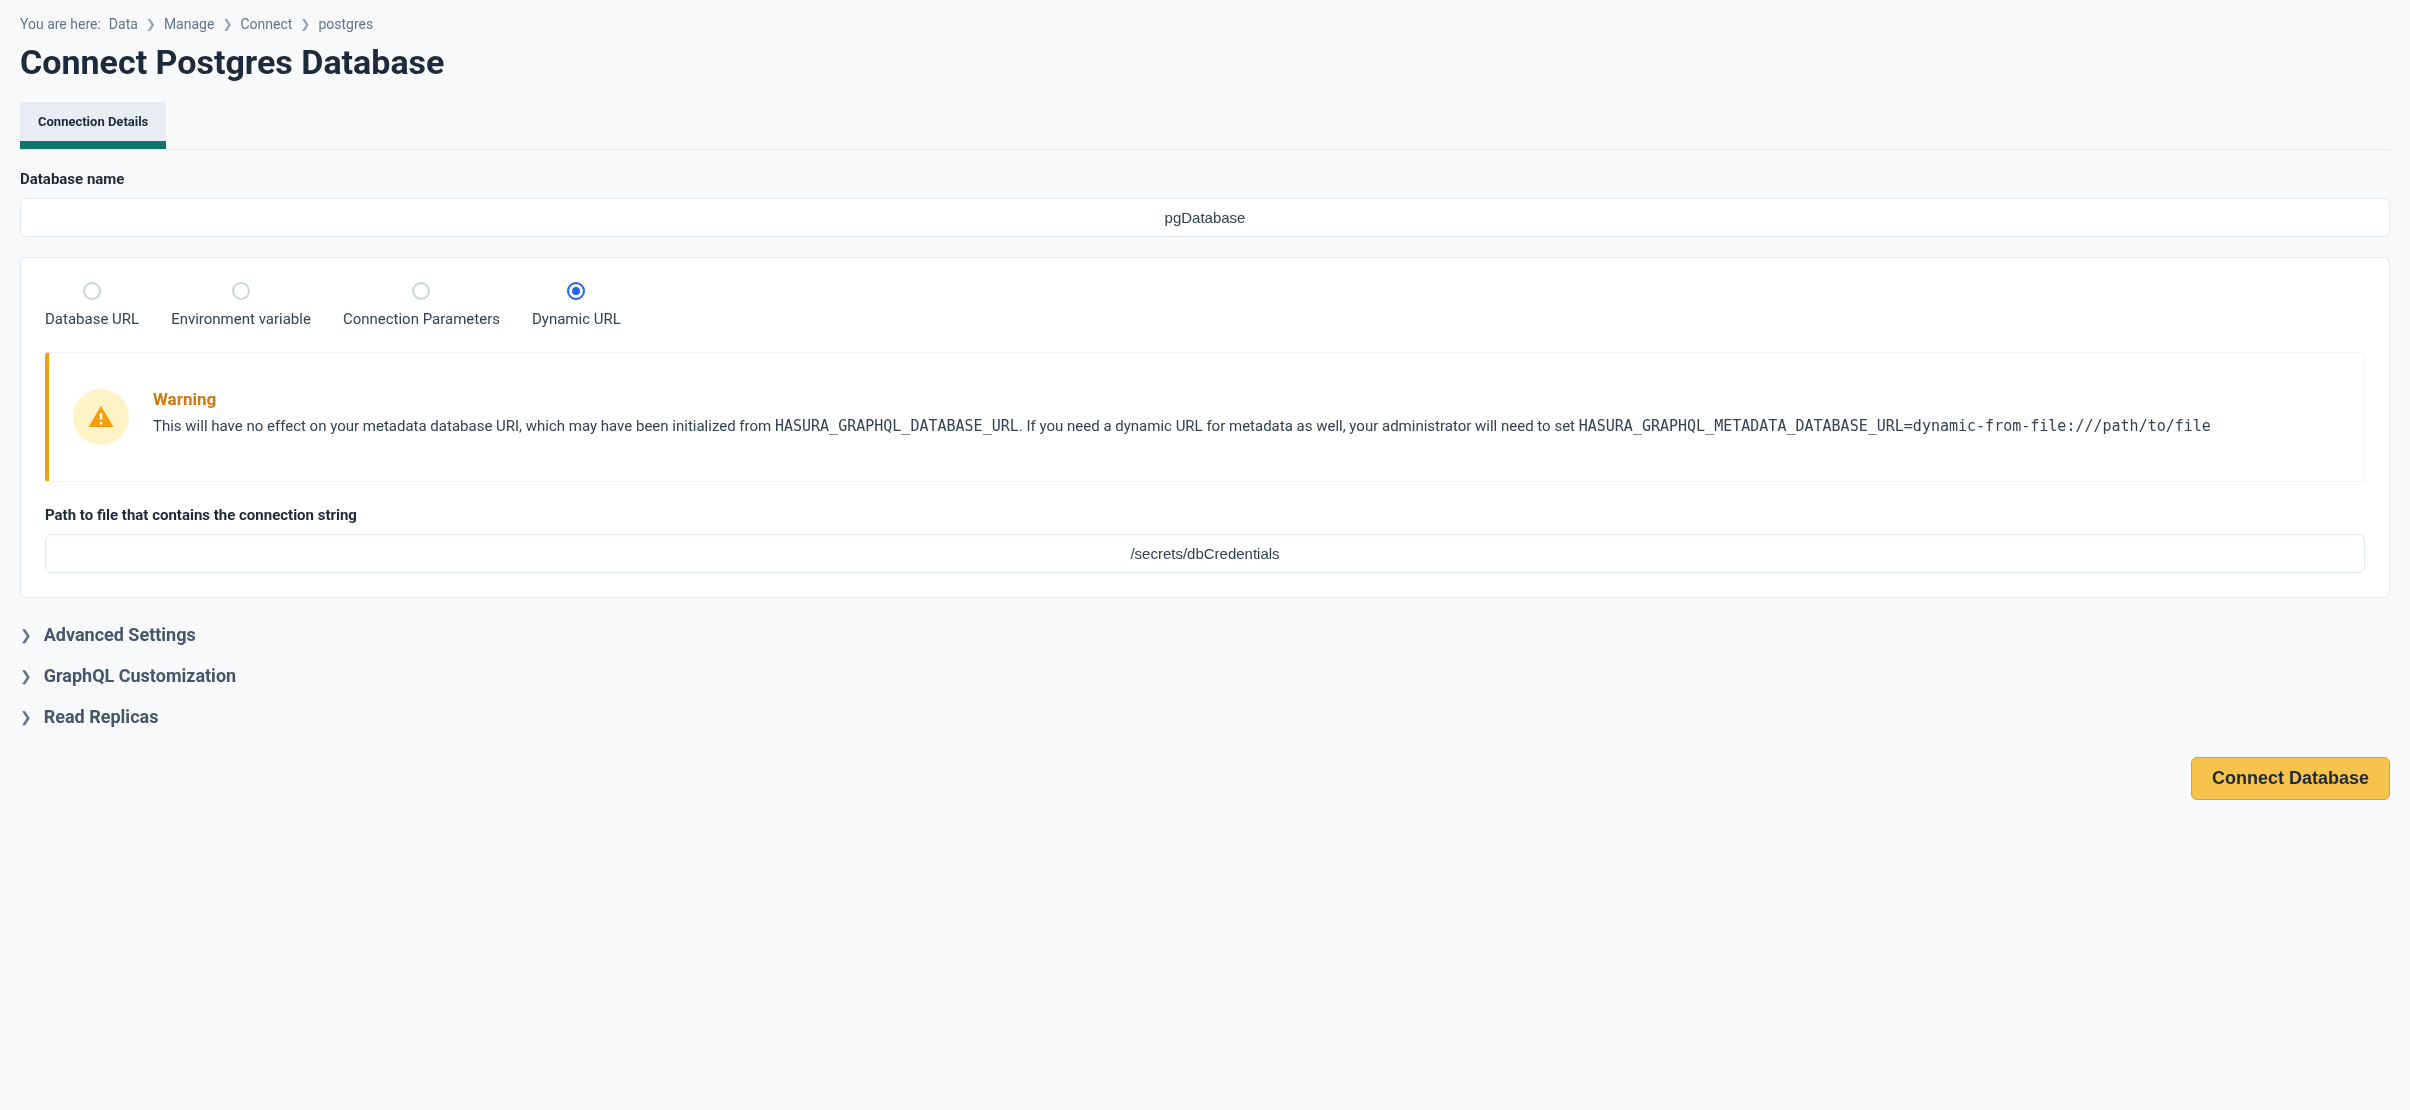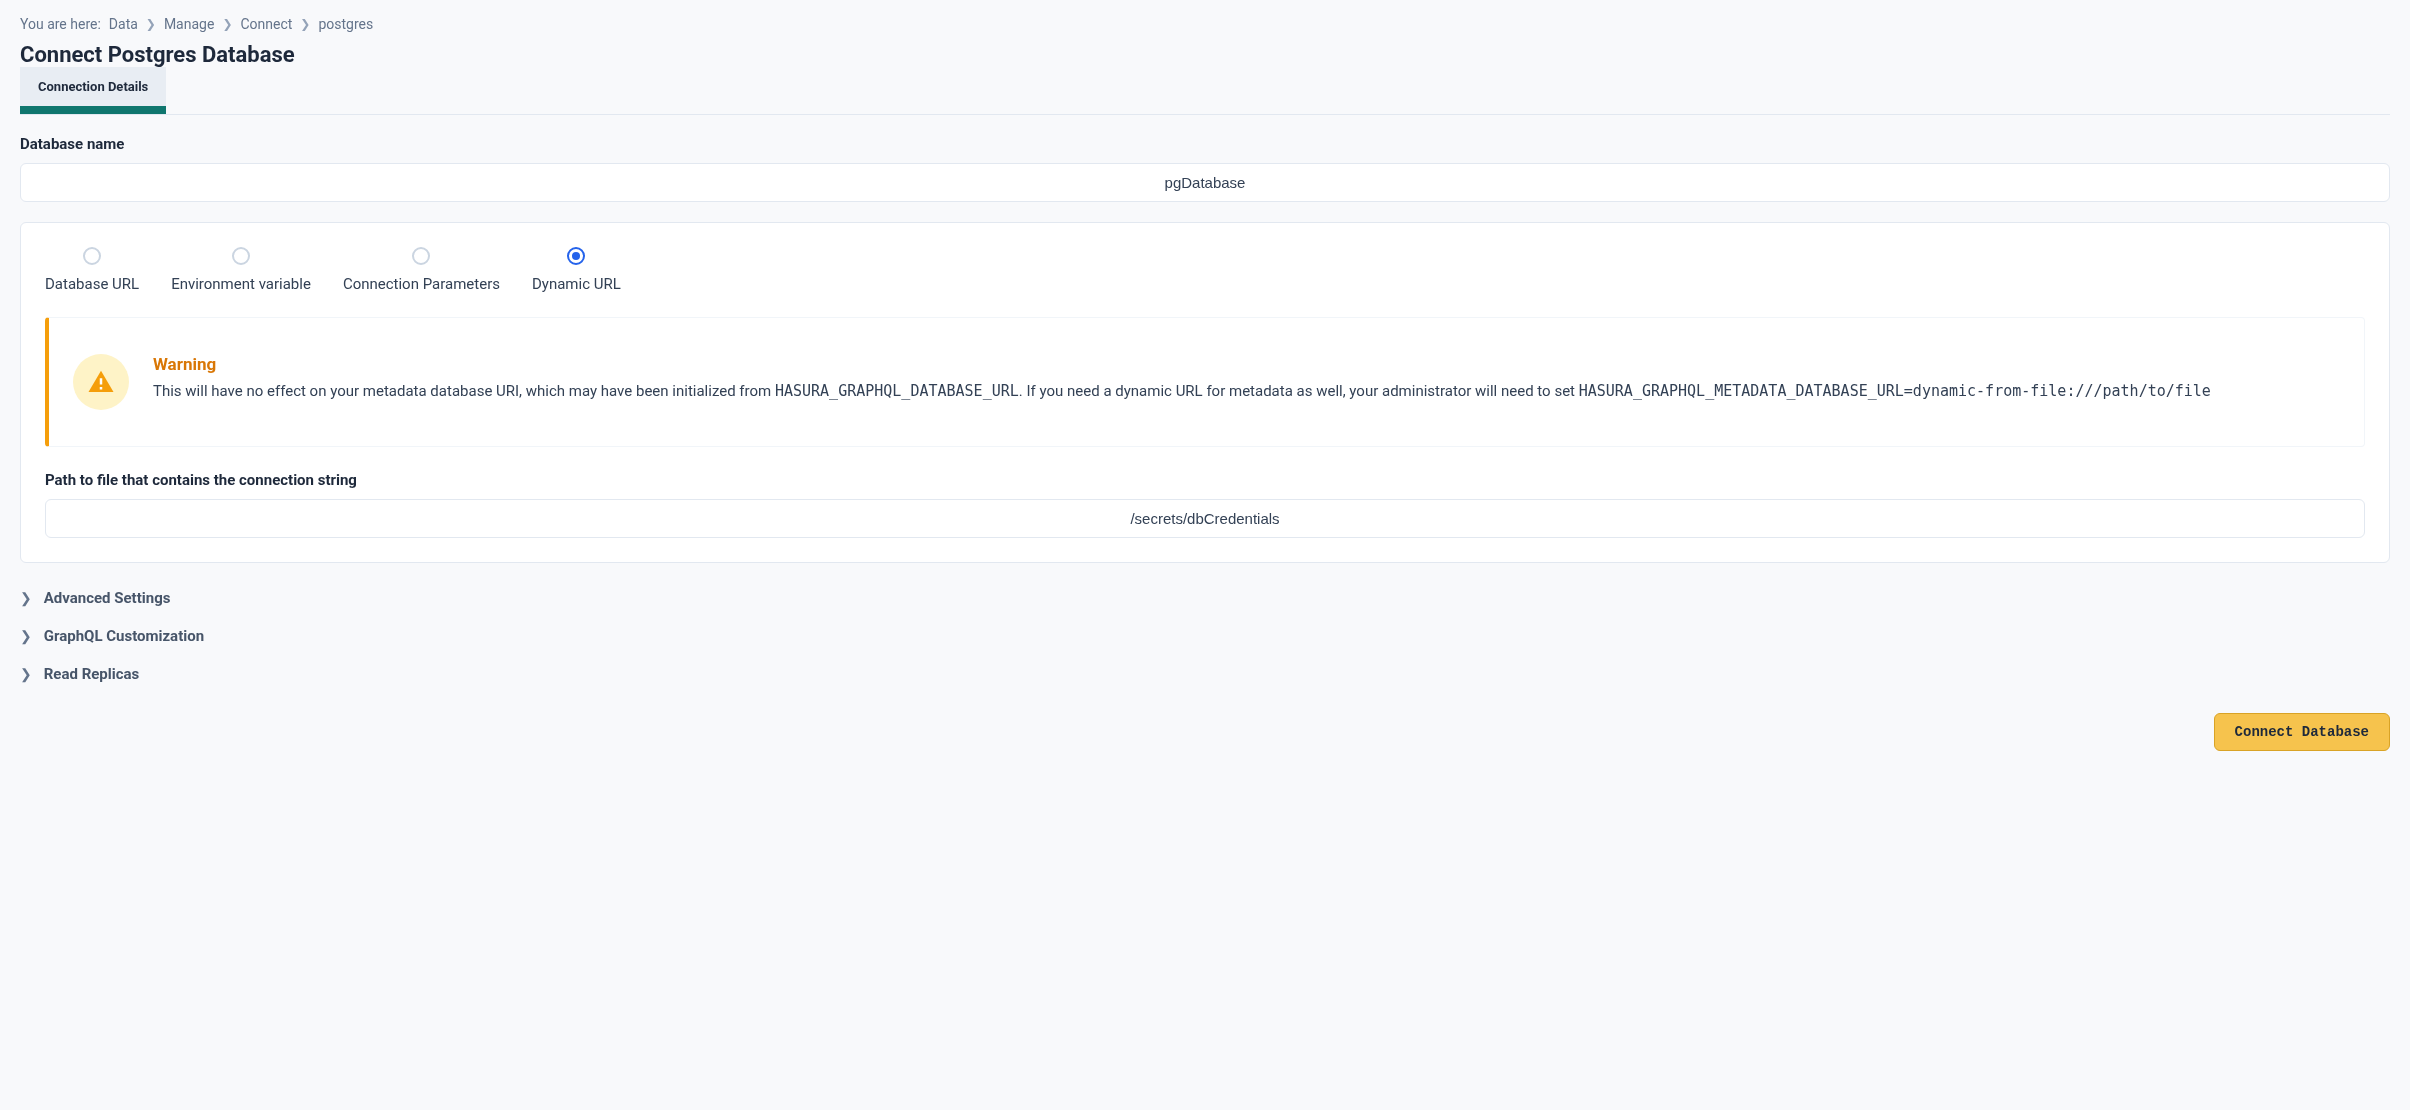--- a/index.html
+++ b/index.html
@@ -19,23 +19,24 @@
       display: flex;
       align-items: center;
       gap: 8px;
       margin-bottom: 10px;
     }
     .breadcrumb-sep {
       color: #94a3b8;
       font-size: 12px;
     }
     .page-title {
-      font-size: 22px;
-      font-weight: 700;
-      color: #1e293b;
+      font-size: 34px;
+      font-weight: 700;
+      color: #1e293b;
+      margin-bottom: 20px;
     }
     .tabs {
       border-bottom: 1px solid #e2e8f0;
       margin-bottom: 20px;
     }
     .tab {
       display: inline-block;
       padding: 12px 18px;
       background: #e8edf3;
       font-weight: 700;
@@ -168,38 +169,37 @@
       gap: 12px;
       padding: 10px 0;
       cursor: pointer;
     }
     .collapsible-row .chev {
       color: #64748b;
       font-size: 14px;
     }
     .collapsible-row .lbl {
       font-weight: 700;
-      font-size: 15px;
+      font-size: 18px;
       color: #475569;
     }
     .actions {
       display: flex;
       justify-content: flex-end;
       margin-top: 20px;
     }
     .primary-btn {
       background: #f6c34d;
       border: 1px solid #d9a326;
       color: #1e293b;
       font-weight: 600;
-      font-size: 14px;
+      font-size: 18px;
       padding: 10px 20px;
       border-radius: 6px;
       cursor: pointer;
-      font-family: Liberation Mono, monospace;
     }
   </style>
 </head>
 <body>
 
 
 
 
 <div class="breadcrumb">
   <span>You are here:</span>

